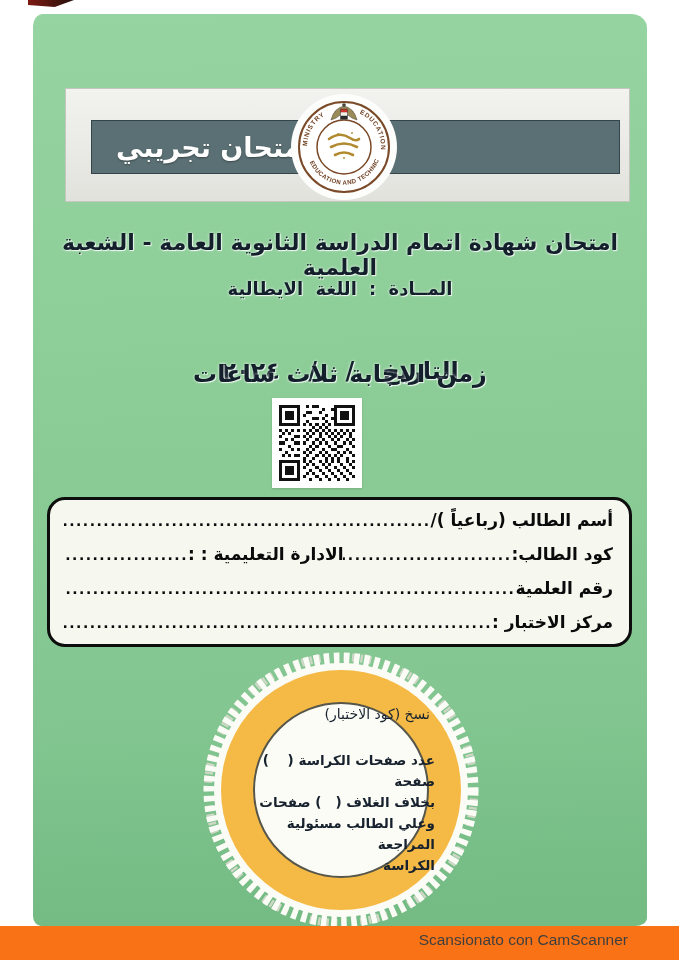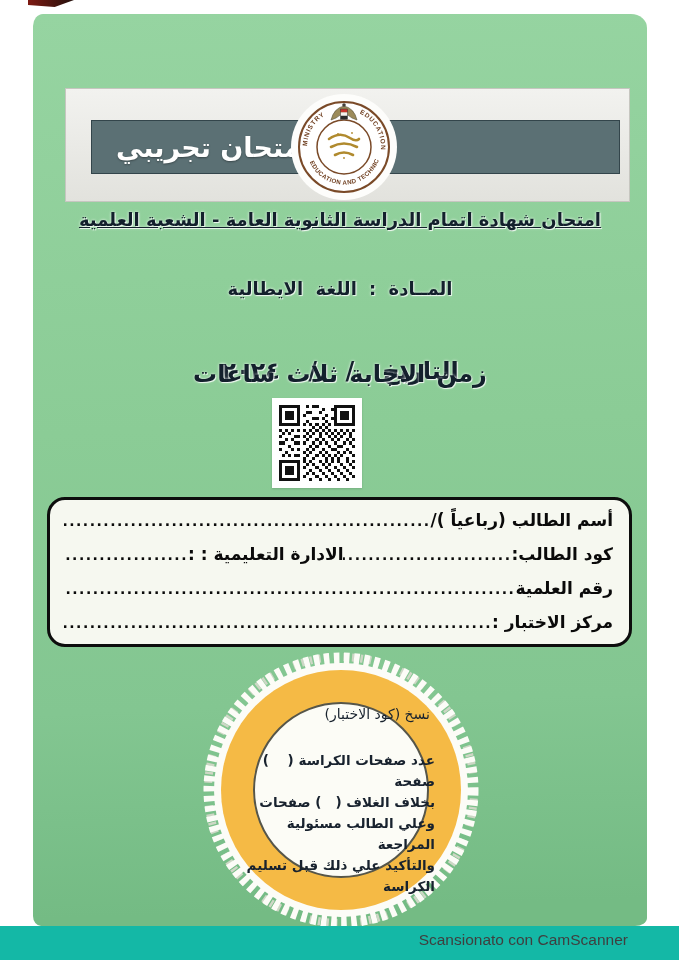--- a/index.html
+++ b/index.html
@@ -18,21 +18,21 @@
   .band{position:absolute;left:25px;top:31px;width:527px;height:52px;
         background:#5b7074;border:1px solid #33454b;}
   .band-label{position:absolute;left:24px;top:0;height:100%;display:flex;align-items:center;
               direction:rtl;color:#ffffff;font-size:27px;font-weight:bold;
               text-shadow:0 1px 2px rgba(0,0,0,.35);}
   .logo-wrap{position:absolute;left:222px;top:2px;width:112px;height:112px;}
   
   .t{position:absolute;left:0;width:100%;text-align:center;direction:rtl;
      color:#13202c;font-weight:bold;
      text-shadow:0 0 3px rgba(255,255,255,.9),1px 1px 0 rgba(255,255,255,.7);}
-  .t-exam{top:195px;font-size:18px;text-decoration:underline;}
+  .t-exam{top:216px;font-size:22px;}
   .t-subject{top:264px;font-size:18px;word-spacing:6px;}
   .t-date{top:308px;font-size:24px;word-spacing:20px;margin-top:35px;}
   .t-duration{top:346px;font-size:24px;word-spacing:3px;}
   
   .qr-box{position:absolute;left:239px;top:384px;width:90px;height:90px;background:#ffffff;
           display:flex;align-items:center;justify-content:center;
           box-shadow:0 1px 2px rgba(0,0,0,.15);}
   
   .student-box{position:absolute;left:14px;top:483px;width:585px;height:150px;
                box-sizing:border-box;background:#f6f8f0;border:3px solid #0d0d0d;
@@ -43,21 +43,21 @@
   .flabel{flex:0 0 auto;}
   .dots{flex:1 1 auto;overflow:hidden;white-space:nowrap;font-size:14px;letter-spacing:1.5px;font-weight:bold;}
   .dots-fixed{flex:0 0 168px;overflow:hidden;white-space:nowrap;font-size:14px;letter-spacing:1.5px;font-weight:bold;}
   
   .stamp-svg{position:absolute;left:162px;top:630px;width:292px;height:292px;}
   .stamp-heading{position:absolute;left:217px;top:692px;width:180px;text-align:right;direction:rtl;
                  font-size:14px;font-weight:normal;color:#18222e;}
   .stamp-body{position:absolute;left:212px;top:736px;width:190px;direction:rtl;
               font-size:13.5px;font-weight:bold;color:#18222e;line-height:21px;}
   
-  .footer-strip{position:absolute;left:0;top:926px;width:679px;height:34px;background:#14b8a6;}
+  .footer-strip{position:absolute;left:0;top:926px;width:679px;height:34px;background:#f97316;}
   .scan-note{position:absolute;right:51px;top:5px;font-family:"Liberation Sans",sans-serif;
              font-size:15.5px;color:#3f3f3f;}
   svg text{font-family:"Liberation Sans","DejaVu Sans",sans-serif;}
 </style>
 </head>
 <body>
 
 <div class="scan-page">
 
   <div class="corner-mark"></div>
@@ -167,21 +167,20 @@
       <circle r="131" fill="none" stroke="#fcfcf7" stroke-width="13" stroke-dasharray="5.5 4.5"></circle>
       <circle r="127" fill="#fcfcf7"></circle>
       <circle r="120" fill="#f5ba45"></circle>
       <circle r="87" fill="#fcfcf6" stroke="#56564a" stroke-width="2"></circle>
     </svg>
     <div class="stamp-heading">نسخ (كود الاختبار)</div>
     <div class="stamp-body">
       <div>عدد صفحات الكراسة ( &nbsp;&nbsp; ) صفحة</div>
       <div>بخلاف الغلاف ( &nbsp; ) صفحات</div>
       <div>وعلي الطالب مسئولية المراجعة</div>
-      <div>والتأكيد علي ذلك قبل تسليم</div>
       <div>الكراسة</div>
     </div>
 
   </div>
 
   <div class="footer-strip">
     <div class="scan-note">Scansionato con CamScanner</div>
   </div>
 
 </div>

